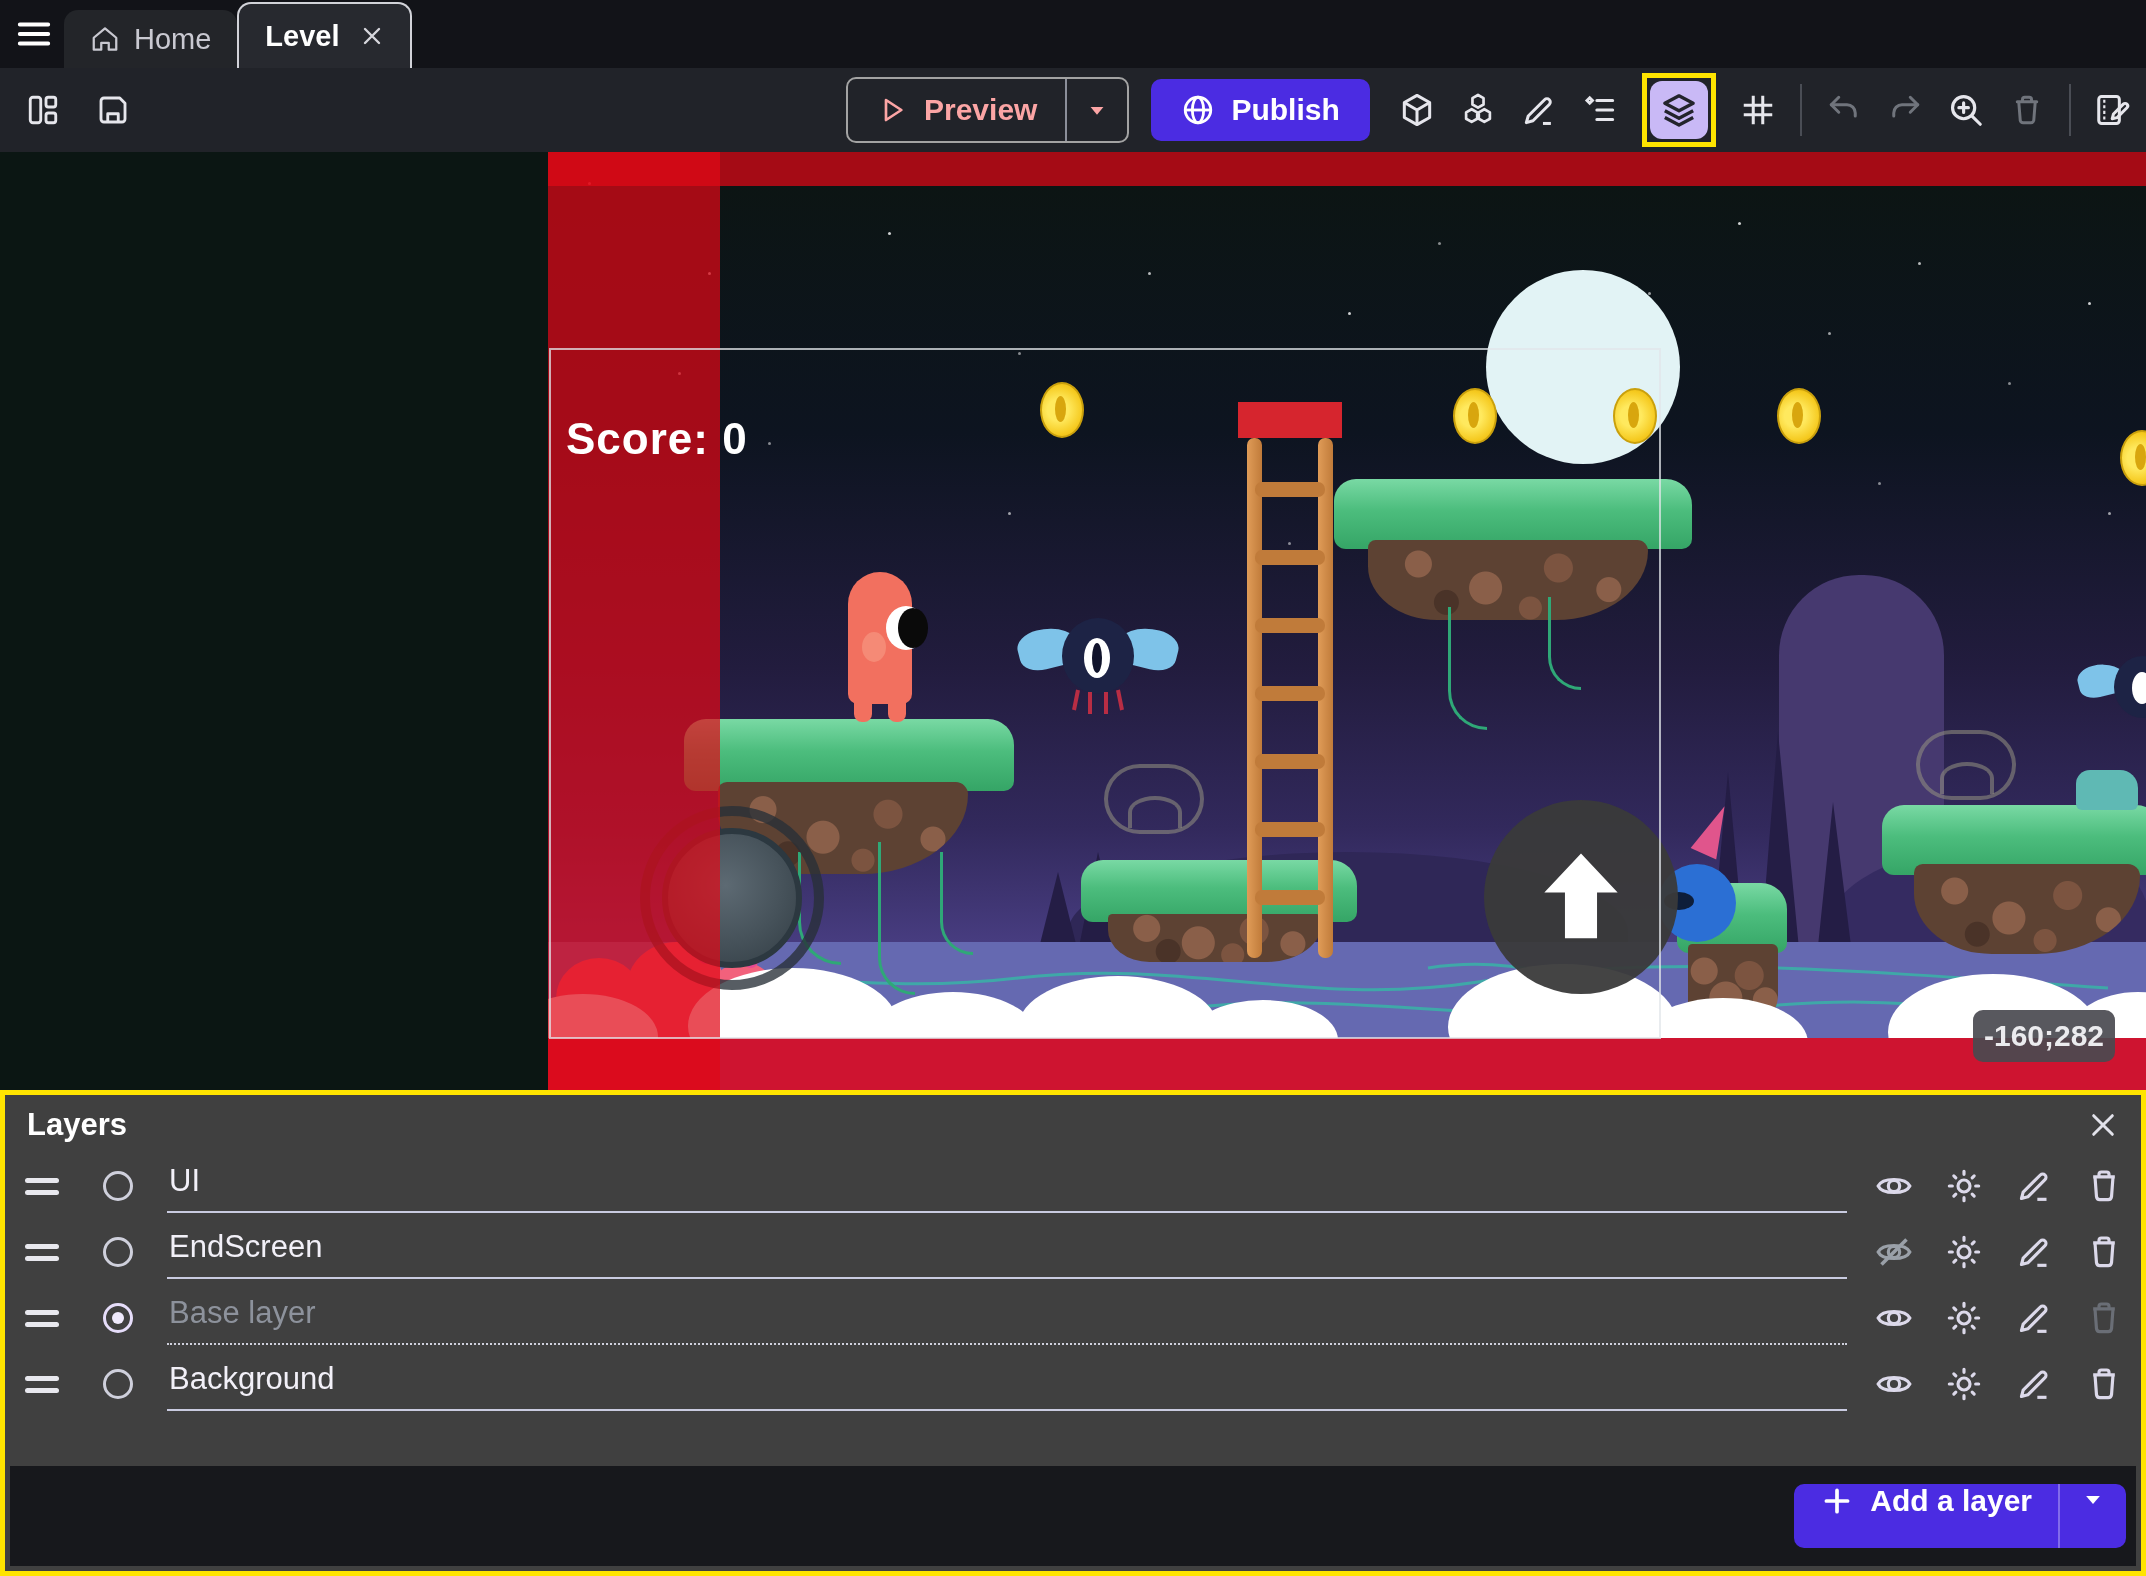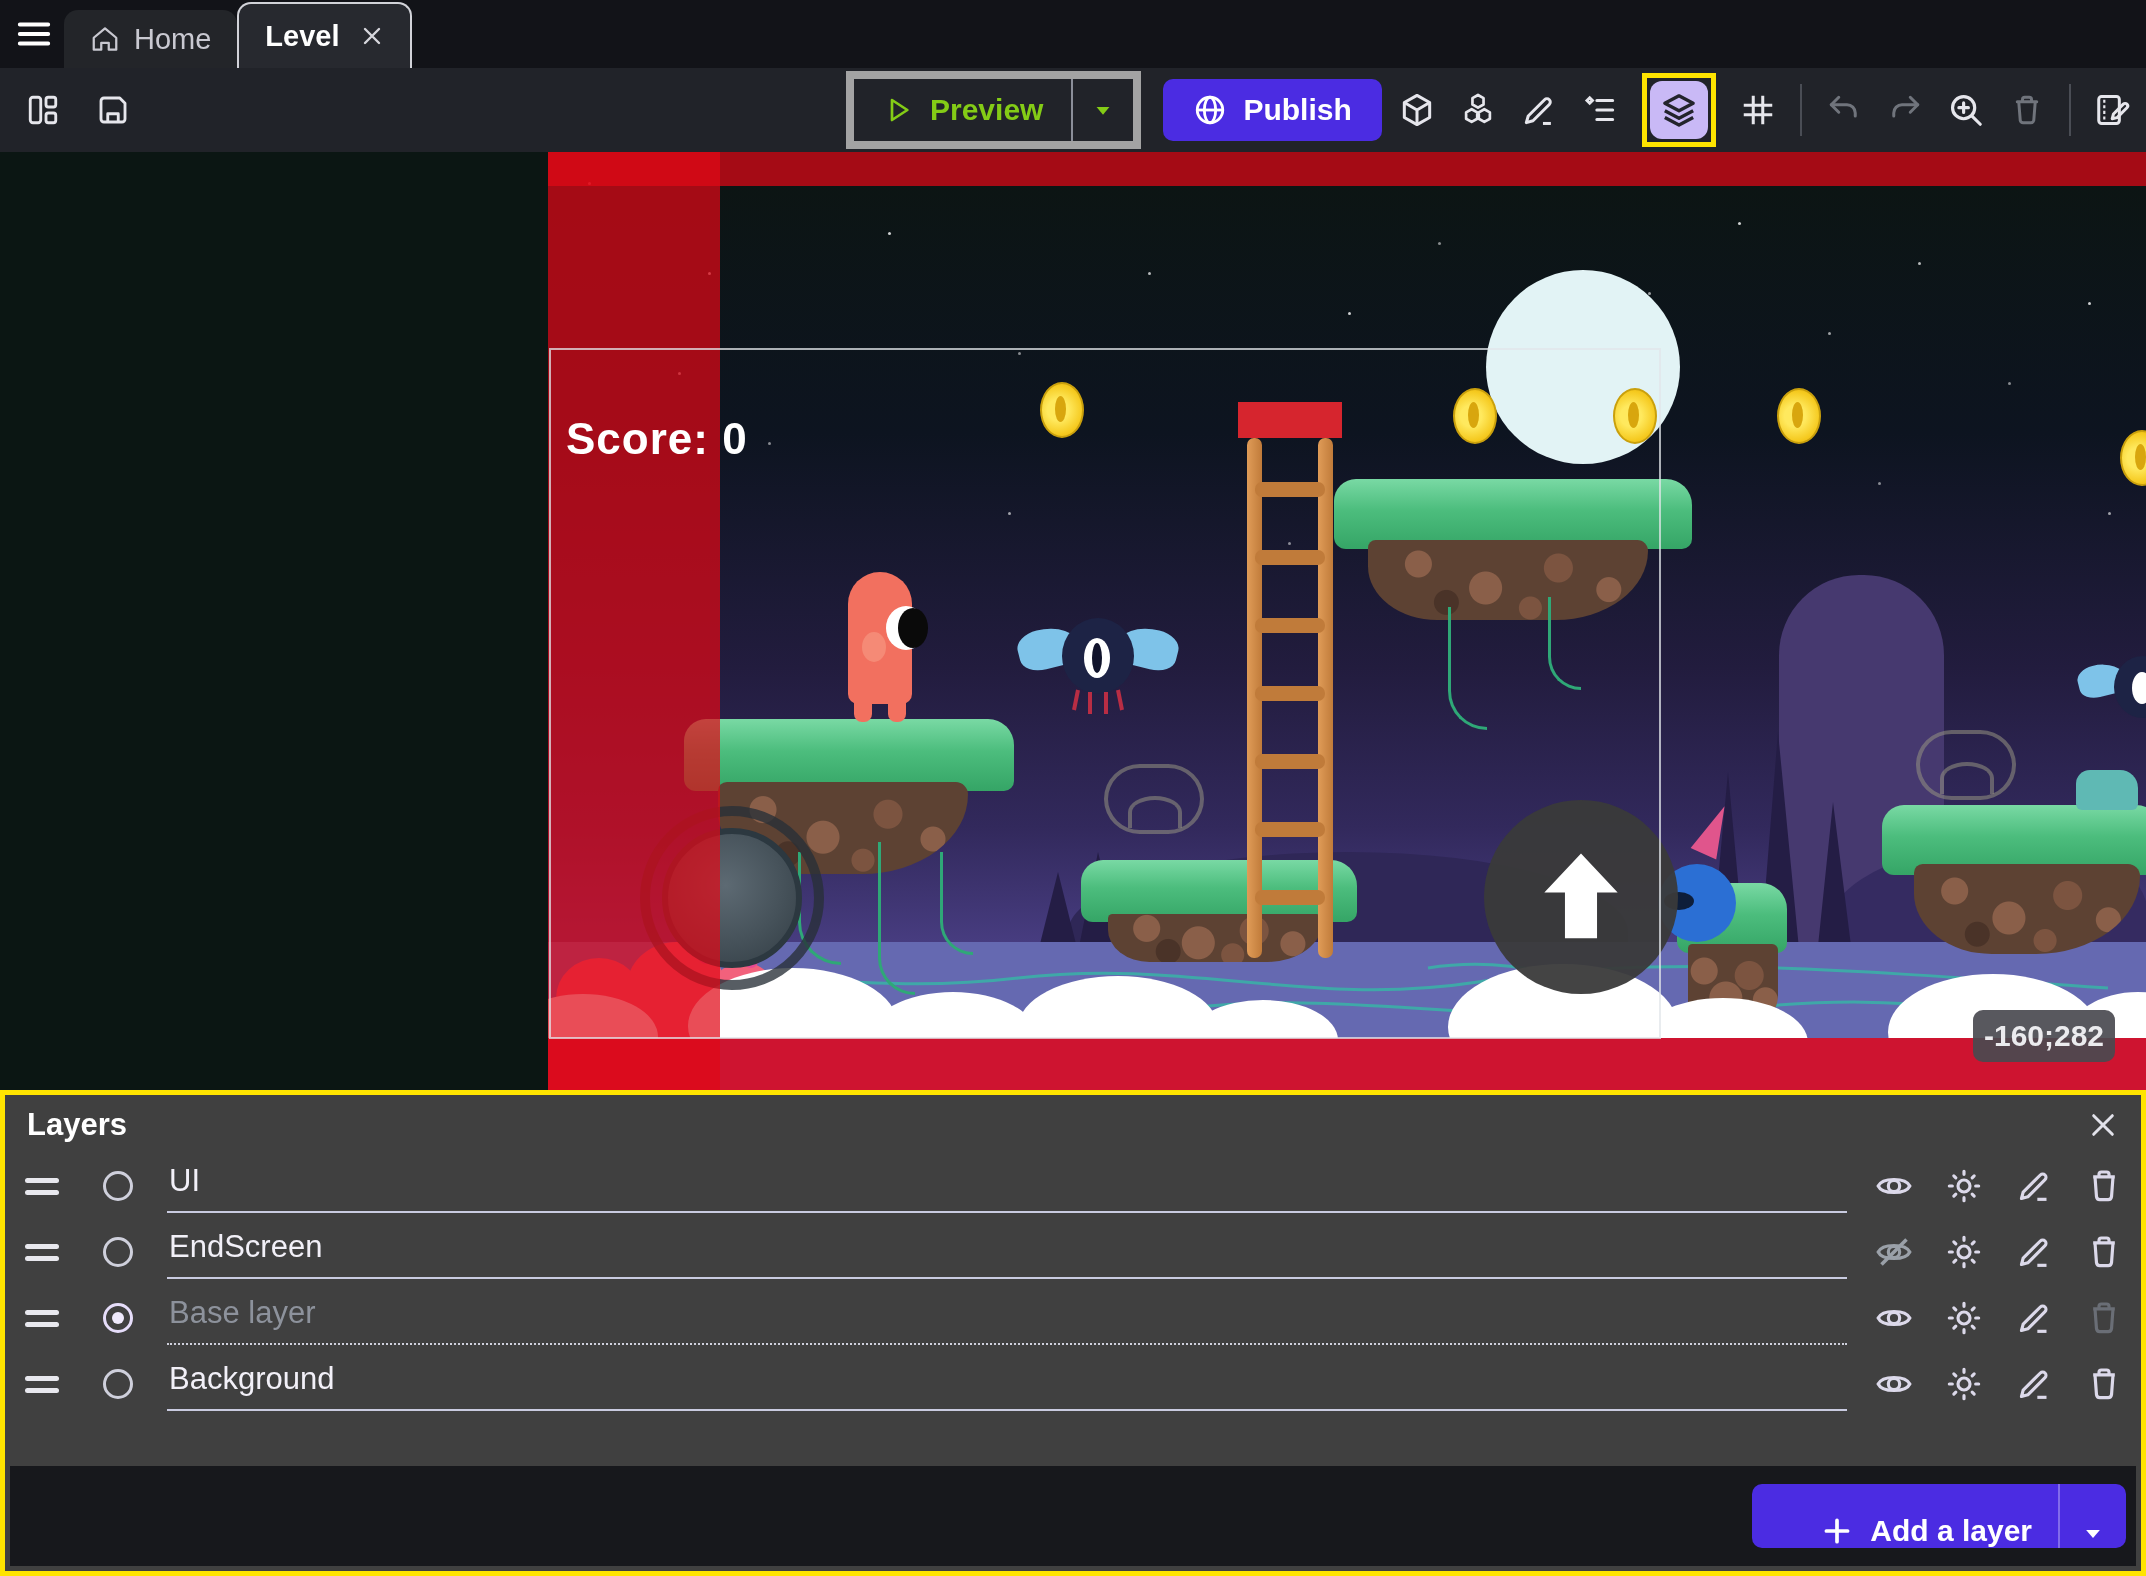--- a/index.html
+++ b/index.html
@@ -11,21 +11,21 @@
   .hamburger{position:absolute;left:12px;top:14px;width:44px;height:40px;display:grid;place-items:center;color:#fff;cursor:pointer;}
   .tab{display:flex;align-items:center;gap:14px;height:58px;padding:0 26px;background:#232529;
        border-radius:14px 14px 0 0;color:#c9c9d1;font-size:29px;}
   .tab.first{margin-left:64px;}
   .tab.active{height:64px;background:#27292f;border:2px solid #d2d3d9;border-bottom:none;color:#fff;font-weight:bold;}
   .tab .x{color:#d6d6dc;margin-left:6px;}
   
   .toolbar{position:relative;height:84px;background:#212329;}
   .tb-left{position:absolute;left:24px;top:0;height:84px;display:flex;align-items:center;gap:32px;color:#e6e6ec;}
   .tb-center{position:absolute;left:846px;top:0;height:84px;display:flex;align-items:center;gap:22px;}
-  .btn-preview{display:flex;align-items:center;height:62px;border:8px solid #a3a3a3;border-radius:0;color:#84cc16;}
+  .btn-preview{display:flex;align-items:center;height:62px;border:2px solid #a3a3a3;border-radius:10px;color:#fca5a5;}
   .btn-preview .main{display:flex;align-items:center;gap:16px;padding:0 28px;font-size:30px;font-weight:bold;cursor:pointer;}
   .btn-preview .sep{width:2px;height:62px;background:#8b8e99;}
   .btn-preview .arrow{padding:0 16px;cursor:pointer;}
   .btn-publish{display:flex;align-items:center;gap:16px;height:62px;padding:0 30px;border-radius:10px;
        background:#4b2ce2;color:#fff;font-size:30px;font-weight:bold;cursor:pointer;}
   .tb-right{position:absolute;right:14px;top:0;height:84px;display:flex;align-items:center;gap:23px;}
   .tbtn{width:38px;height:38px;display:grid;place-items:center;color:#e6e6ec;cursor:pointer;}
   .tbtn.dim{color:#70747c;}
   .tb-div{width:2px;height:52px;background:#4a4d55;}
   .tool-highlight{border:5px solid #ffe400;padding:3px;background:#212329;}
@@ -99,21 +99,21 @@
   .row-icons{display:flex;gap:24px;margin-left:24px;}
   .ribtn{width:46px;height:46px;display:grid;place-items:center;color:#dcd9ea;cursor:pointer;}
   .ribtn.off{color:#9aa0a8;}
   .ribtn.dim{color:#6a6e76;}
   .bg-row{position:relative;display:flex;align-items:center;height:62px;padding:0 14px 0 20px;}
   .bg-label{margin-left:22px;font-size:31px;color:#8d929c;}
   .bg-line{position:absolute;left:18px;right:108px;bottom:0;border-bottom:3px dotted #cfd0dc;}
   .swatch{position:absolute;right:10px;bottom:4px;width:94px;height:48px;background:#fff;display:grid;place-items:center;cursor:pointer;}
   .swatch i{width:74px;height:30px;border-radius:6px;display:block;}
   .panel-footer{position:absolute;left:5px;right:5px;bottom:5px;height:100px;background:#17181c;}
-  .btn-add{position:absolute;right:10px;top:18px;display:flex;align-items:flex-end;height:64px;background:#4b2ce2;border-radius:10px;color:#fff;padding-left:42px;}
+  .btn-add{position:absolute;right:10px;top:18px;display:flex;align-items:flex-start;height:64px;background:#4b2ce2;border-radius:10px;color:#fff;}
   .btn-add .main{display:flex;align-items:center;gap:16px;padding:0 26px;font-size:30px;font-weight:bold;cursor:pointer;}
   .btn-add .sep{width:2px;height:64px;background:rgba(255,255,255,.3);}
   .btn-add .arrow{padding:0 18px;cursor:pointer;}
 </style>
 </head>
 <body>
 
 <div class="app">
 
   <div class="tabbar">

